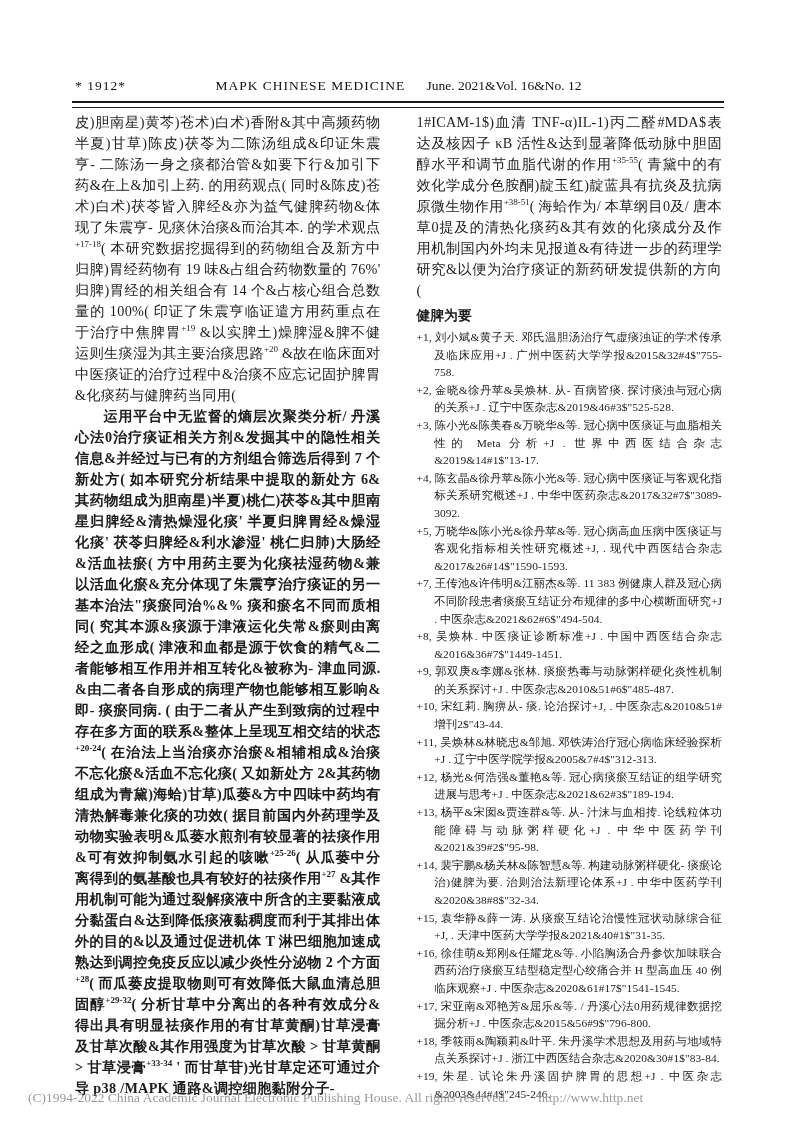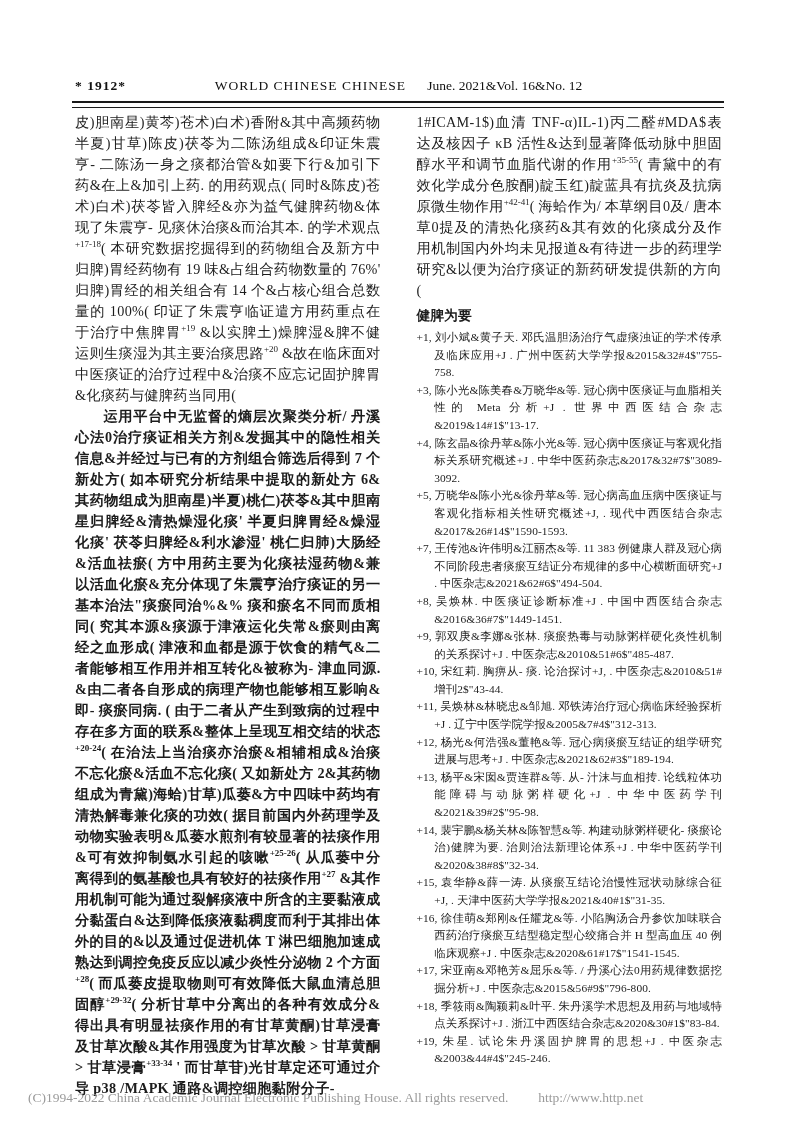--- a/index.html
+++ b/index.html
@@ -10,21 +10,21 @@
     margin:0 auto;
     font-family:"Liberation Serif","DejaVu Serif",serif;
     color:#1c1c1c;
     overflow:hidden;
   }
   .header{
     position:absolute;top:78px;left:75px;right:71px;
     display:flex;align-items:baseline;
     font-size:13.5px;color:#111;
   }
-  .header .pageno{width:130px;letter-spacing:1px;font-weight:bold;}
+  .header .pageno{width:130px;letter-spacing:1px;}
   .header .center{flex:1;text-align:center;}
   .header .journal{letter-spacing:1px;margin-right:18px;}
   .rule{
     position:absolute;left:72px;right:69px;top:101px;height:4px;
     border-top:2px solid #1a1a1a;border-bottom:1px solid #1a1a1a;
   }
   .columns{
     position:absolute;top:112px;left:75px;right:71px;
     display:flex;gap:36px;
   }
@@ -55,39 +55,40 @@
   }
 </style>
 </head>
 <body>
 
 <div class="page">
 
   <div class="header">
     <span class="pageno">* 1912*</span>
     <span class="center">
-      <span class="journal">WORLD CHINESE CHINESE</span>
+      <span class="journal">MAPK CHINESE MEDICINE</span>
       <span>June. 2021&amp;Vol. 16&amp;No. 12</span>
     </span>
     <span class="pageno"></span>
   </div>
 
   <div class="rule"></div>
 
   <div class="columns">
     <div class="col">
       <p class="body-para"><span>皮)胆南星)黄芩)苍术)白术)香附&amp;其中高频药物半夏)甘草)陈皮)茯苓为二陈汤组成&amp;印证朱震亨- 二陈汤一身之痰都治管&amp;如要下行&amp;加引下药&amp;在上&amp;加引上药. 的用药观点( 同时&amp;陈皮)苍术)白术)茯苓皆入脾经&amp;亦为益气健脾药物&amp;体现了朱震亨- 见痰休治痰&amp;而治其本. 的学术观点</span><sup>+17-18</sup><span>( 本研究数据挖掘得到的药物组合及新方中归脾)胃经药物有 19 味&amp;占组合药物数量的 76%' 归脾)胃经的相关组合有 14 个&amp;占核心组合总数量的 100%( 印证了朱震亨临证遣方用药重点在于治疗中焦脾胃</span><sup>+19</sup><span> &amp;以实脾土)燥脾湿&amp;脾不健运则生痰湿为其主要治痰思路</span><sup>+20</sup><span> &amp;故在临床面对中医痰证的治疗过程中&amp;治痰不应忘记固护脾胃&amp;化痰药与健脾药当同用(</span></p>
       <p class="body-para indent"><span>运用平台中无监督的熵层次聚类分析/ 丹溪心法0治疗痰证相关方剂&amp;发掘其中的隐性相关信息&amp;并经过与已有的方剂组合筛选后得到 7 个新处方( 如本研究分析结果中提取的新处方 6&amp;其药物组成为胆南星)半夏)桃仁)茯苓&amp;其中胆南星归脾经&amp;清热燥湿化痰' 半夏归脾胃经&amp;燥湿化痰' 茯苓归脾经&amp;利水渗湿' 桃仁归肺)大肠经&amp;活血祛瘀( 方中用药主要为化痰祛湿药物&amp;兼以活血化瘀&amp;充分体现了朱震亨治疗痰证的另一基本治法"痰瘀同治%&amp;% 痰和瘀名不同而质相同( 究其本源&amp;痰源于津液运化失常&amp;瘀则由离经之血形成( 津液和血都是源于饮食的精气&amp;二者能够相互作用并相互转化&amp;被称为- 津血同源. &amp;由二者各自形成的病理产物也能够相互影响&amp;即- 痰瘀同病. ( 由于二者从产生到致病的过程中存在多方面的联系&amp;整体上呈现互相交结的状态</span><sup>+20-24</sup><span>( 在治法上当治痰亦治瘀&amp;相辅相成&amp;治痰不忘化瘀&amp;活血不忘化痰( 又如新处方 2&amp;其药物组成为青黛)海蛤)甘草)瓜蒌&amp;方中四味中药均有清热解毒兼化痰的功效( 据目前国内外药理学及动物实验表明&amp;瓜蒌水煎剂有较显著的祛痰作用&amp;可有效抑制氨水引起的咳嗽</span><sup>+25-26</sup><span>( 从瓜蒌中分离得到的氨基酸也具有较好的祛痰作用</span><sup>+27</sup><span> &amp;其作用机制可能为通过裂解痰液中所含的主要黏液成分黏蛋白&amp;达到降低痰液黏稠度而利于其排出体外的目的&amp;以及通过促进机体 T 淋巴细胞加速成熟达到调控免疫反应以减少炎性分泌物 2 个方面</span><sup>+28</sup><span>( 而瓜蒌皮提取物则可有效降低大鼠血清总胆固醇</span><sup>+29-32</sup><span>( 分析甘草中分离出的各种有效成分&amp;得出具有明显祛痰作用的有甘草黄酮)甘草浸膏及甘草次酸&amp;其作用强度为甘草次酸 &gt; 甘草黄酮 &gt; 甘草浸膏</span><sup>+33-34</sup><span> ' 而甘草苷)光甘草定还可通过介导 p38 /MAPK 通路&amp;调控细胞黏附分子-</span></p>
     </div>
 
     <div class="col">
-      <p class="body-para"><span>1#ICAM-1$)血清 TNF-α)IL-1)丙二醛#MDA$表达及核因子 κB 活性&amp;达到显著降低动脉中胆固醇水平和调节血脂代谢的作用</span><sup>+35-55</sup><span>( 青黛中的有效化学成分色胺酮)靛玉红)靛蓝具有抗炎及抗病原微生物作用</span><sup>+42-41</sup><span>( 海蛤作为/ 本草纲目0及/ 唐本草0提及的清热化痰药&amp;其有效的化痰成分及作用机制国内外均未见报道&amp;有待进一步的药理学研究&amp;以便为治疗痰证的新药研发提供新的方向(</span></p>
+      <p class="body-para"><span>1#ICAM-1$)血清 TNF-α)IL-1)丙二醛#MDA$表达及核因子 κB 活性&amp;达到显著降低动脉中胆固醇水平和调节血脂代谢的作用</span><sup>+35-55</sup><span>( 青黛中的有效化学成分色胺酮)靛玉红)靛蓝具有抗炎及抗病原微生物作用</span><sup>+38-51</sup><span>( 海蛤作为/ 本草纲目0及/ 唐本草0提及的清热化痰药&amp;其有效的化痰成分及作用机制国内外均未见报道&amp;有待进一步的药理学研究&amp;以便为治疗痰证的新药研发提供新的方向(</span></p>
       <div class="refs-heading">健脾为要</div>
       <div class="refs">
           <div class="ref">+1, 刘小斌&amp;黄子天. 邓氏温胆汤治疗气虚痰浊证的学术传承及临床应用+J . 广州中医药大学学报&amp;2015&amp;32#4$"755-758.</div>
+          <div class="ref">+2, 金晓&amp;徐丹苹&amp;吴焕林. 从- 百病皆痰. 探讨痰浊与冠心病的关系+J . 辽宁中医杂志&amp;2019&amp;46#3$"525-528.</div>
           <div class="ref">+3, 陈小光&amp;陈美春&amp;万晓华&amp;等. 冠心病中医痰证与血脂相关性的 Meta 分析+J . 世界中西医结合杂志&amp;2019&amp;14#1$"13-17.</div>
           <div class="ref">+4, 陈玄晶&amp;徐丹苹&amp;陈小光&amp;等. 冠心病中医痰证与客观化指标关系研究概述+J . 中华中医药杂志&amp;2017&amp;32#7$"3089-3092.</div>
           <div class="ref">+5, 万晓华&amp;陈小光&amp;徐丹苹&amp;等. 冠心病高血压病中医痰证与客观化指标相关性研究概述+J, . 现代中西医结合杂志&amp;2017&amp;26#14$"1590-1593.</div>
           <div class="ref">+7, 王传池&amp;许伟明&amp;江丽杰&amp;等. 11 383 例健康人群及冠心病不同阶段患者痰瘀互结证分布规律的多中心横断面研究+J . 中医杂志&amp;2021&amp;62#6$"494-504.</div>
           <div class="ref">+8, 吴焕林. 中医痰证诊断标准+J . 中国中西医结合杂志&amp;2016&amp;36#7$"1449-1451.</div>
           <div class="ref">+9, 郭双庚&amp;李娜&amp;张林. 痰瘀热毒与动脉粥样硬化炎性机制的关系探讨+J . 中医杂志&amp;2010&amp;51#6$"485-487.</div>
           <div class="ref">+10, 宋红莉. 胸痹从- 痰. 论治探讨+J, . 中医杂志&amp;2010&amp;51#增刊2$"43-44.</div>
           <div class="ref">+11, 吴焕林&amp;林晓忠&amp;邹旭. 邓铁涛治疗冠心病临床经验探析+J . 辽宁中医学院学报&amp;2005&amp;7#4$"312-313.</div>
           <div class="ref">+12, 杨光&amp;何浩强&amp;董艳&amp;等. 冠心病痰瘀互结证的组学研究进展与思考+J . 中医杂志&amp;2021&amp;62#3$"189-194.</div>
           <div class="ref">+13, 杨平&amp;宋囡&amp;贾连群&amp;等. 从- 汁沫与血相抟. 论线粒体功能障碍与动脉粥样硬化+J . 中华中医药学刊&amp;2021&amp;39#2$"95-98.</div>

